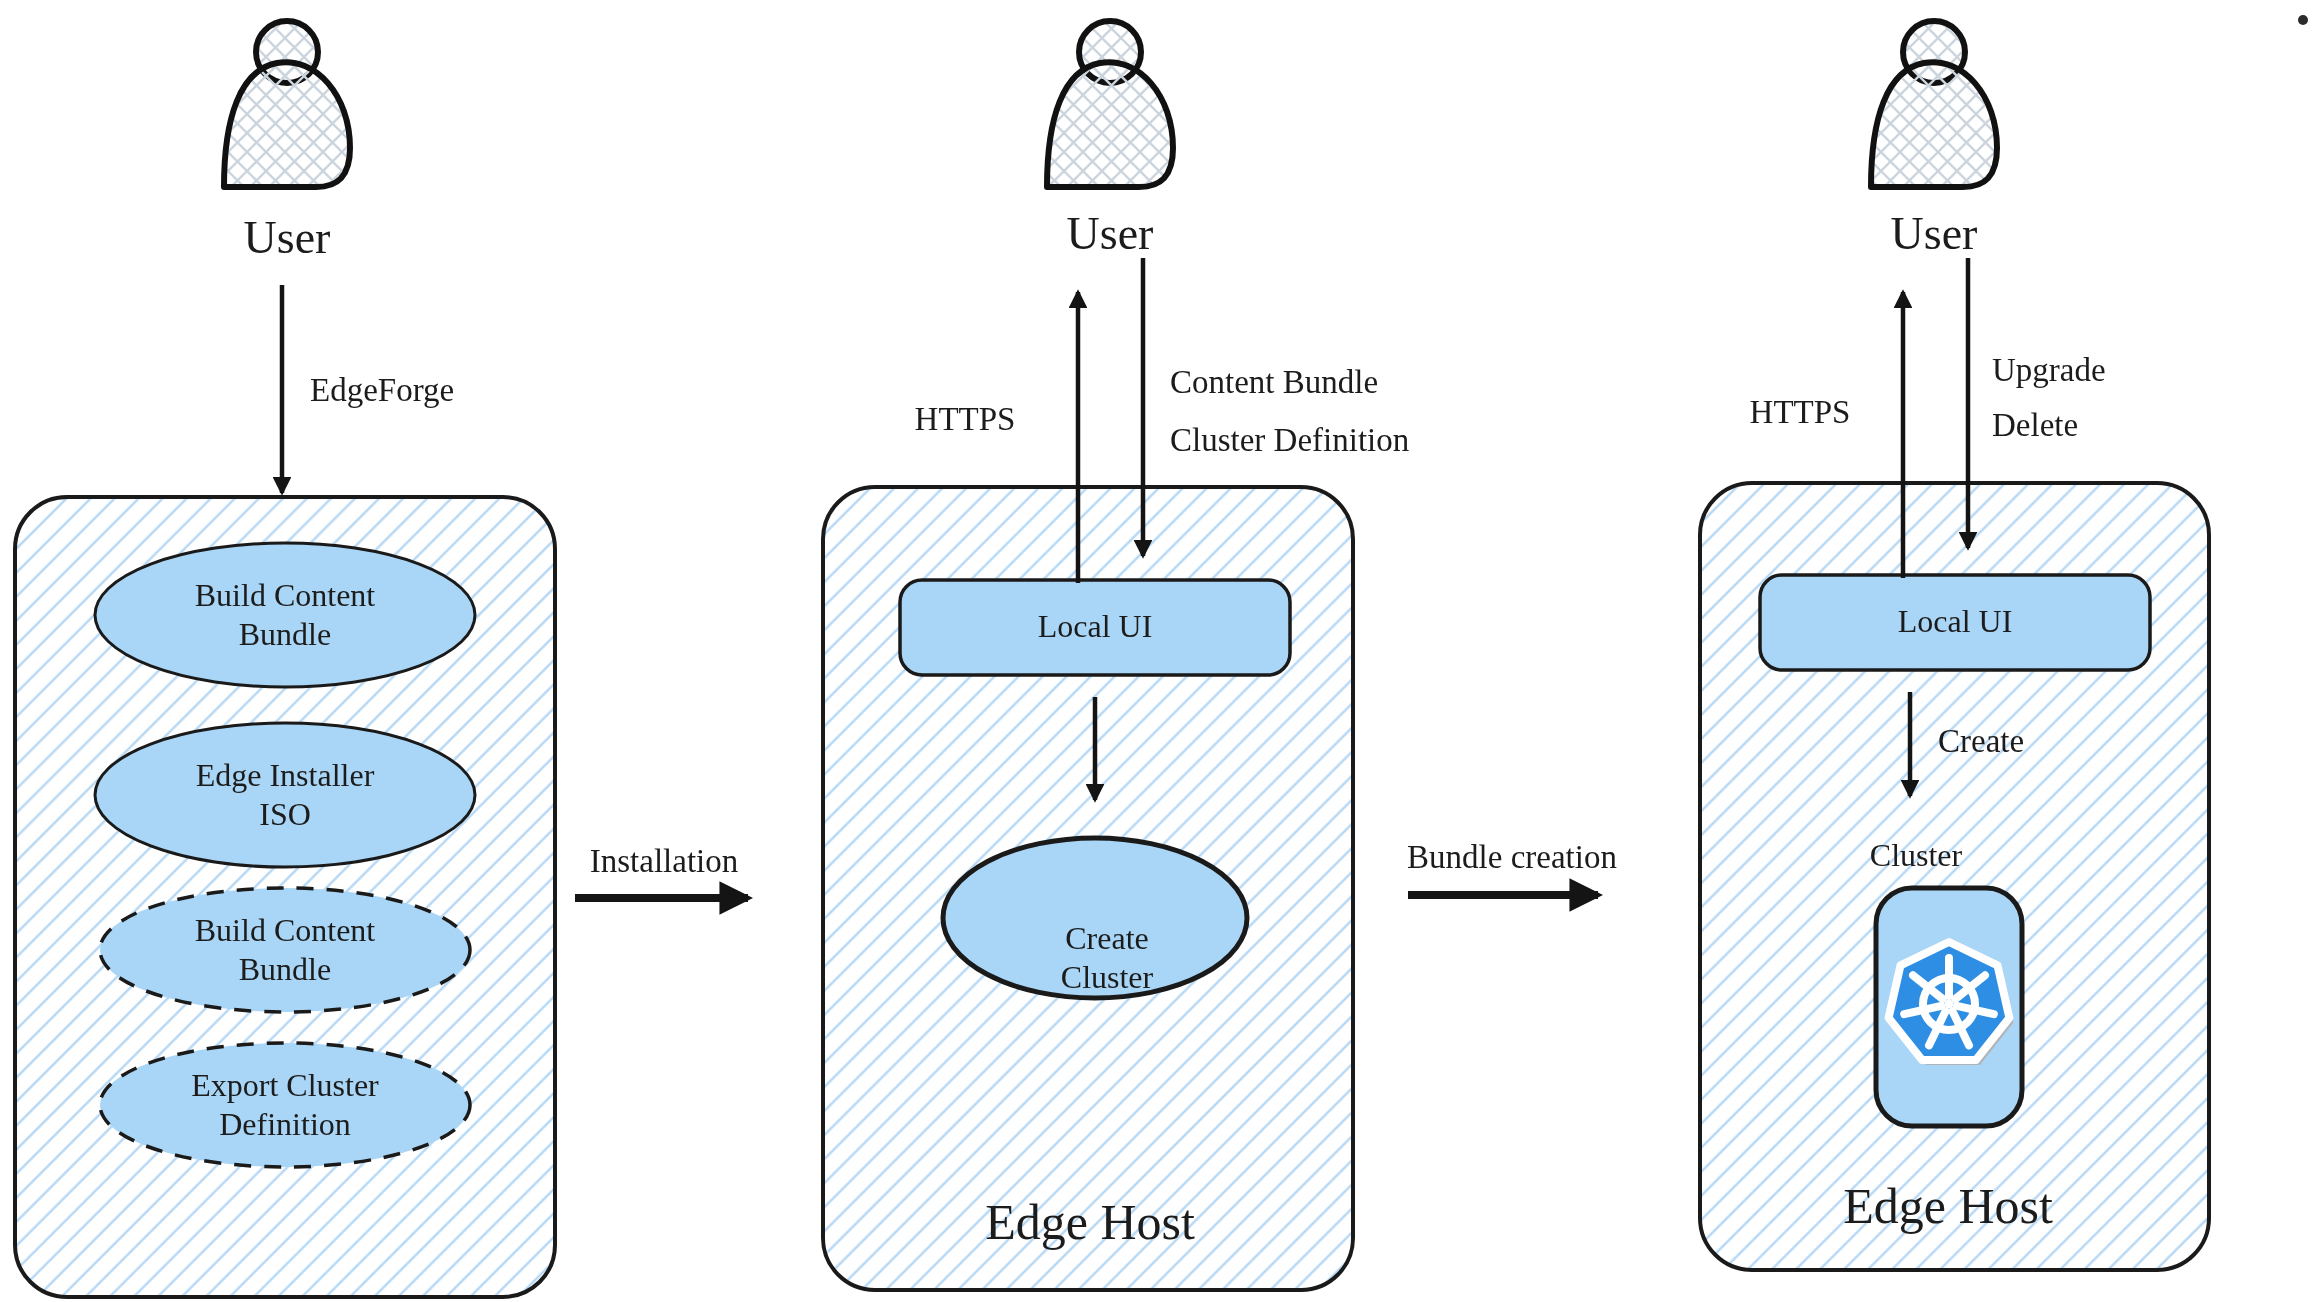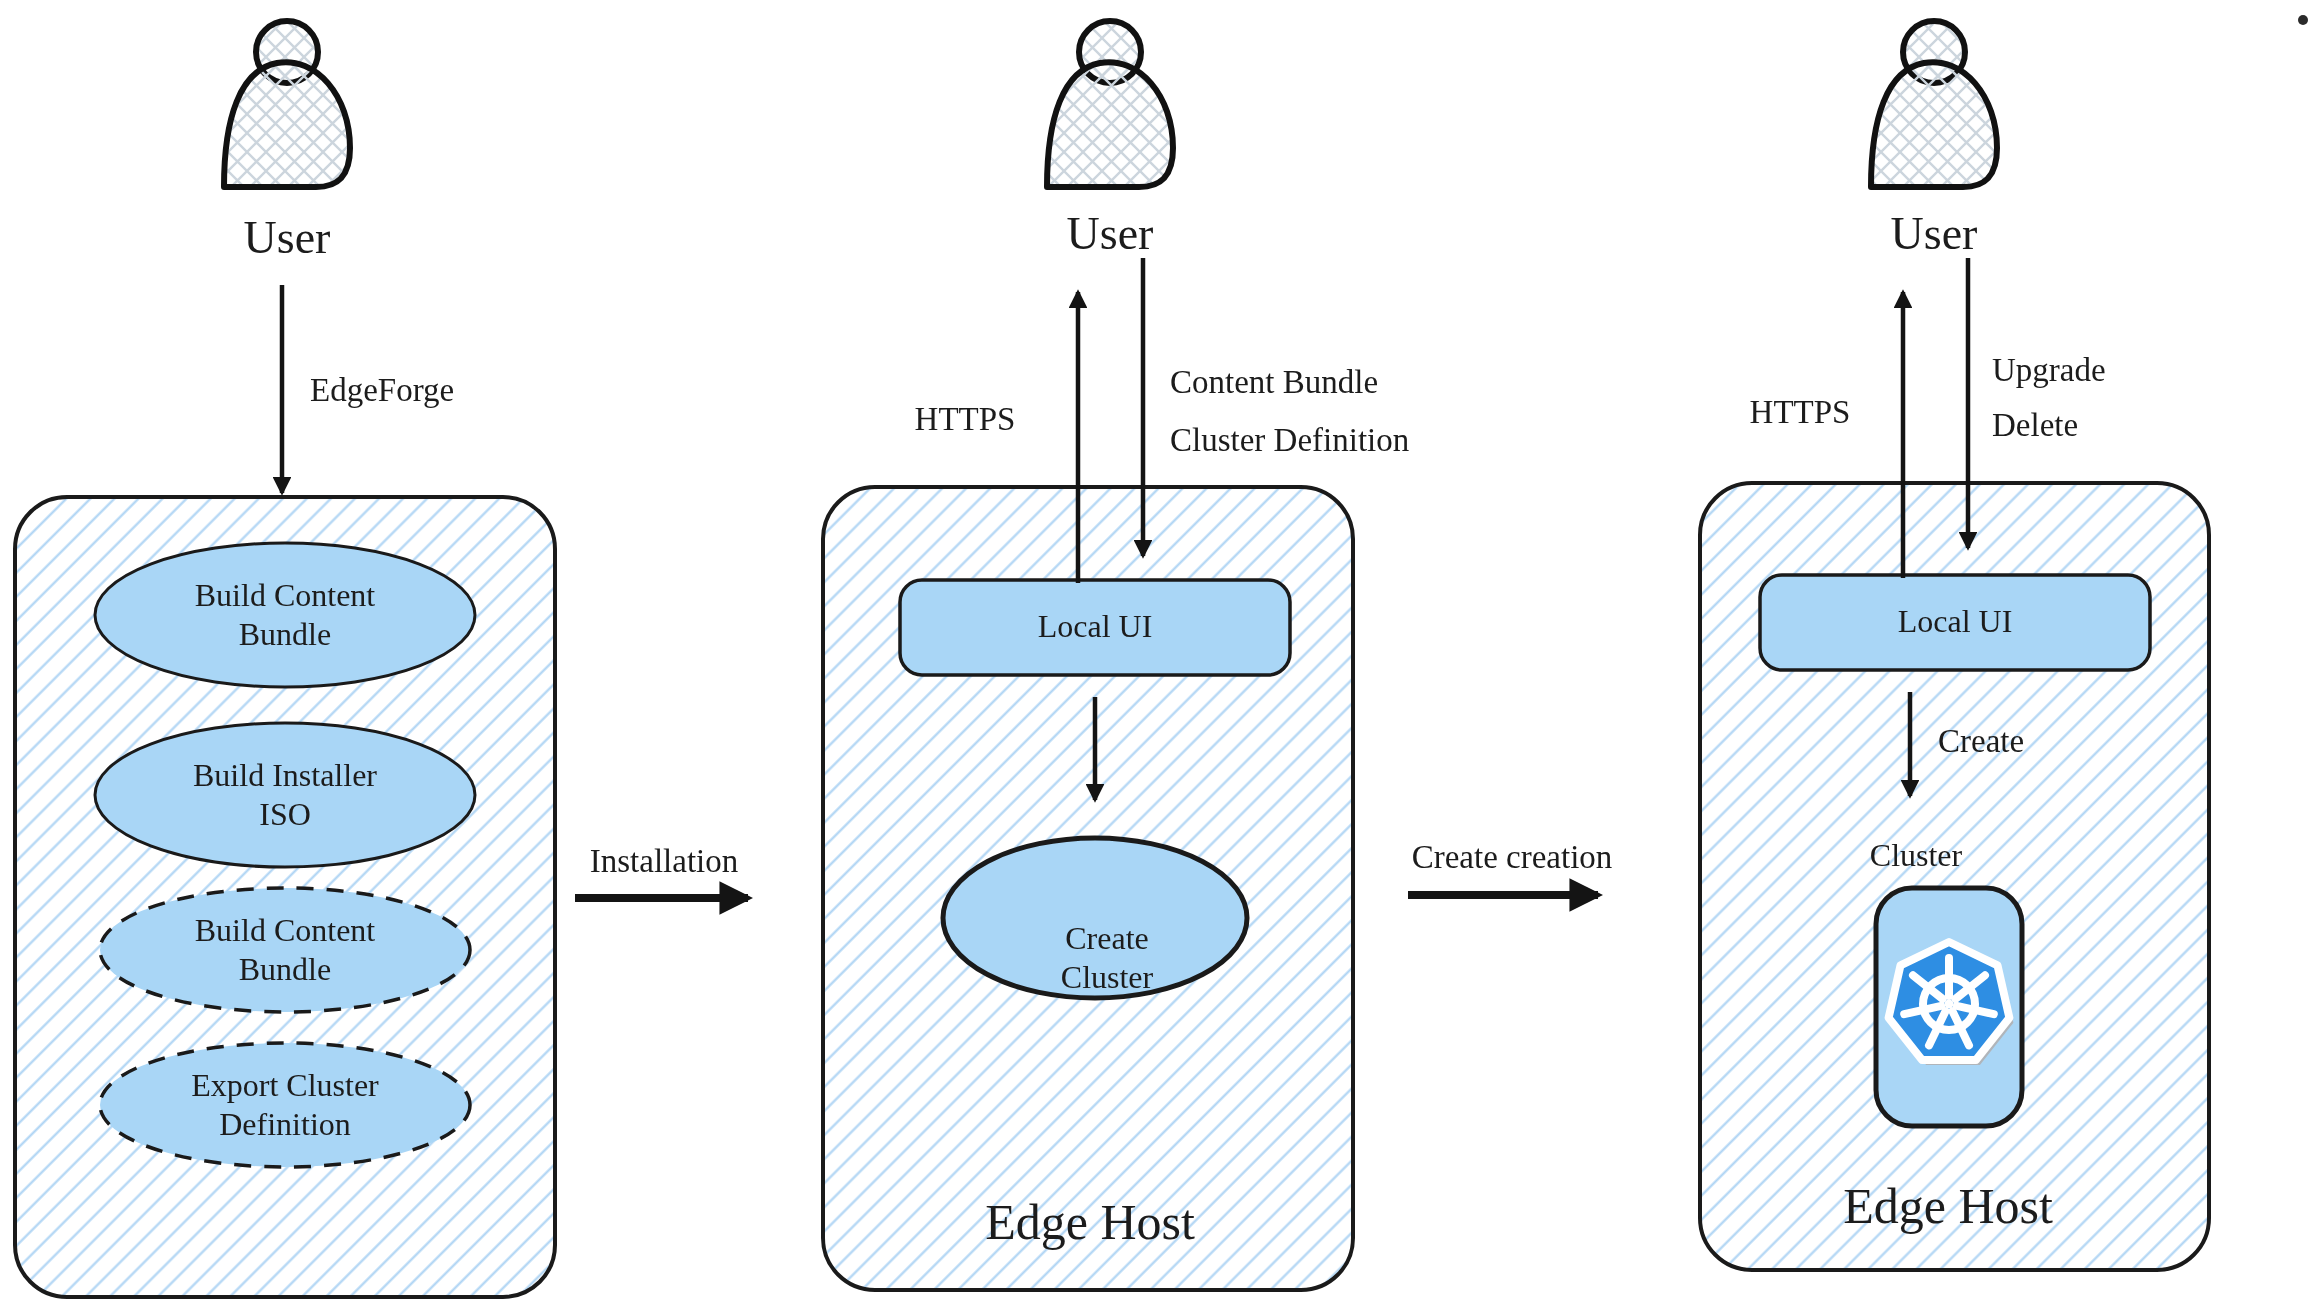--- a/index.html
+++ b/index.html
@@ -97,37 +97,37 @@
     <circle cx="2303" cy="20" r="5" fill="#2b2b2b"></circle>
   </svg>
 
   <div class="lbl center user-label" style="left:287px;top:237px;">User</div>
   <div class="lbl center user-label" style="left:1110px;top:233px;">User</div>
   <div class="lbl center user-label" style="left:1934px;top:233px;">User</div>
 
   <div class="lbl leftv arrow-label" style="left:310px;top:390px;">EdgeForge</div>
 
   <div class="lbl center arrow-label" style="left:664px;top:861px;">Installation</div>
-  <div class="lbl center arrow-label" style="left:1512px;top:857px;">Create creation</div>
+  <div class="lbl center arrow-label" style="left:1512px;top:857px;">Bundle creation</div>
 
   <div class="lbl center arrow-label" style="left:965px;top:419px;">HTTPS</div>
   <div class="lbl leftv arrow-label" style="left:1170px;top:382px;">Content Bundle</div>
   <div class="lbl leftv arrow-label" style="left:1170px;top:440px;">Cluster Definition</div>
 
   <div class="lbl center arrow-label" style="left:1800px;top:412px;">HTTPS</div>
   <div class="lbl leftv arrow-label" style="left:1992px;top:370px;">Upgrade</div>
   <div class="lbl leftv arrow-label" style="left:1992px;top:425px;">Delete</div>
   <div class="lbl leftv arrow-label" style="left:1938px;top:741px;">Create</div>
 
   <div class="lbl center node-label" style="left:285px;top:615px;">
     <div>Build Content</div>
     <div>Bundle</div>
   </div>
   <div class="lbl center node-label" style="left:285px;top:795px;">
-    <div>Build Installer</div>
+    <div>Edge Installer</div>
     <div>ISO</div>
   </div>
   <div class="lbl center node-label" style="left:285px;top:950px;">
     <div>Build Content</div>
     <div>Bundle</div>
   </div>
   <div class="lbl center node-label" style="left:285px;top:1105px;">
     <div>Export Cluster</div>
     <div>Definition</div>
   </div>

